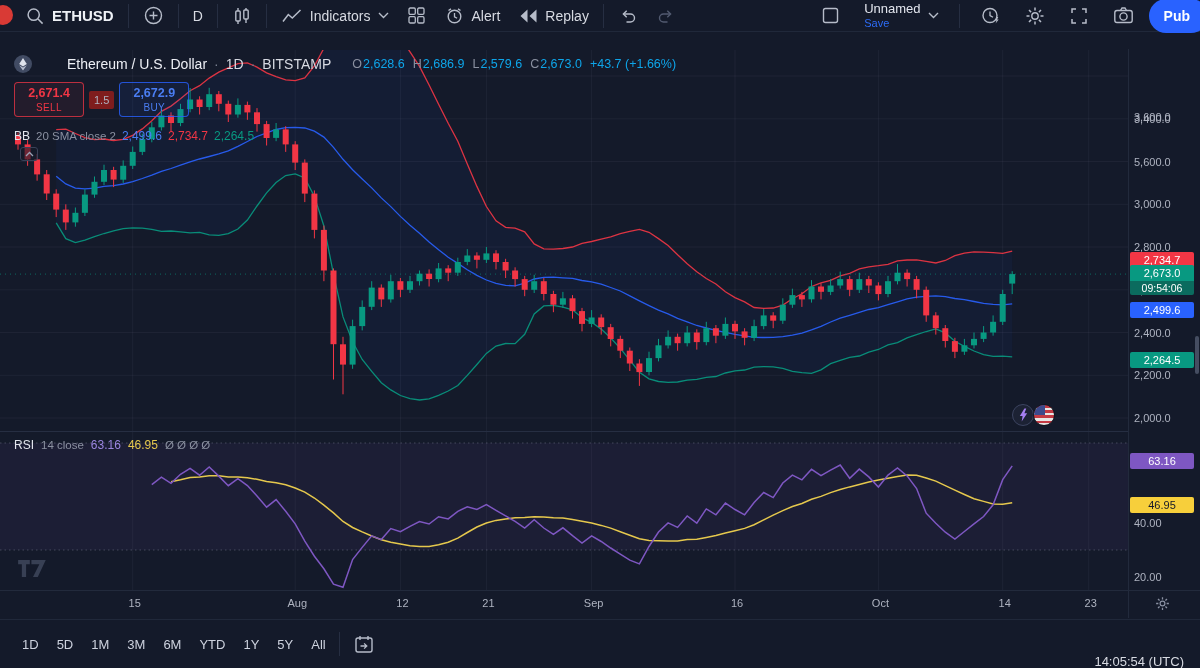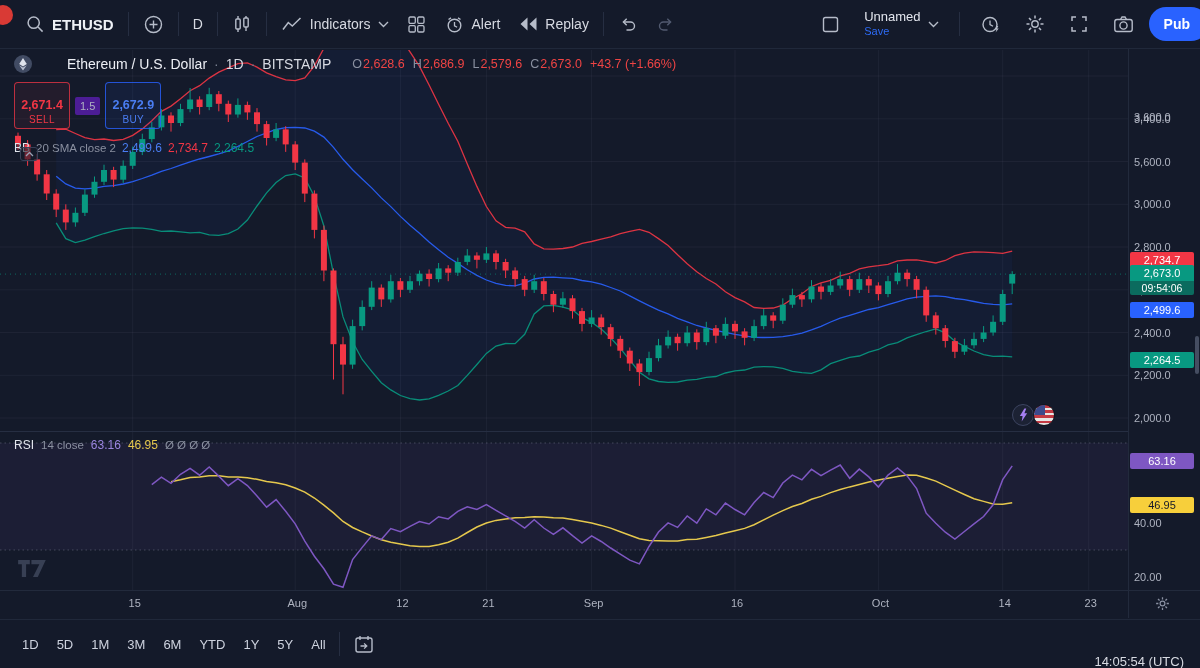--- a/index.html
+++ b/index.html
@@ -6,21 +6,21 @@
   html,body { width:1200px; height:668px; overflow:hidden; }
   body {
     background:#141a2a; color:#d7dae2;
     font-family:"Liberation Sans", sans-serif; font-size:13px;
     position:relative; -webkit-font-smoothing:antialiased;
   }
   .icon { display:inline-flex; color:#b6bcc9; line-height:0; }
   svg { display:block; }
 
   
-  #topbar { position:absolute; left:0; top:0; width:1200px; height:49px;
+  #topbar { position:absolute; left:0; top:0; width:1200px; height:32px;
     display:flex; align-items:center; padding:0 0 0 16px;
     background:#141a2a; border-bottom:1px solid #20283a; z-index:30; }
   .tbtn { display:flex; align-items:center; gap:7px; height:32px; padding:0 9px;
     border-radius:6px; font-size:14px; color:#d7dae2; cursor:pointer; white-space:nowrap; }
   .vsep { width:1px; height:24px; background:#262e42; margin:0 5px; flex:0 0 auto; }
   #symbol-name { font-weight:bold; font-size:15px; color:#eef1f6; }
   #topbar-right { margin-left:auto; display:flex; align-items:center; gap:6px; padding-right:8px; }
   .layoutname { display:flex; flex-direction:column; line-height:1.15; align-items:flex-start; }
   .layoutname .nm { font-size:13px; color:#e3e6ee; }
   .layoutname .sv { font-size:11px; color:#2d6bf5; }
@@ -48,29 +48,29 @@
     border-radius:2px; background:#454d61; z-index:5; }
 
   
   #legend { position:absolute; left:14px; top:55px; z-index:10; }
   .lrow { display:flex; align-items:center; }
   #legend-row1 { gap:7px; font-size:14px; }
   #legend-row1 .ttl { color:#edeff5;margin-left:28px; }
   .dotsep { color:#787f8f; }
   .ohlc { display:flex; gap:8px; margin-left:14px; font-size:12.5px; }
   .ohlc .k { color:#8a90a0; margin-right:1px; }
-  .ohlc .v { color:#ef4444; }
+  .ohlc .v { color:#0ea5e9; }
   #legend-row2 { margin-top:9px; gap:5px; }
-  .trdbox { width:56px; text-align:center; border-radius:4px; padding:15px 0 2px;
+  .trdbox { width:70px; text-align:center; border-radius:4px; padding:3px 0 2px;
     line-height:1.25; cursor:pointer; }
   .sellbox { border:1px solid rgba(242,54,69,.75); background:rgba(242,54,69,.07); color:#f23645; }
   .buybox  { border:1px solid rgba(41,98,255,.8);  background:rgba(41,98,255,.08); color:#4a7df2; }
   .trdbox .p { font-size:12.5px; font-weight:bold; }
   .trdbox .t { font-size:10px; letter-spacing:.4px; }
-  .spread { background:#4c1d95; color:#aeb3c0; font-size:11px; padding:3px 5px; border-radius:2px; }
+  .spread { background:#7f1d1d; color:#aeb3c0; font-size:11px; padding:3px 5px; border-radius:2px; }
   #legend-row3 { margin-top:12px; gap:6px; font-size:12px; }
   #legend-row3 .nm { color:#e3e6ee; }
   #legend-row3 .prm { color:#8a90a0; font-size:11.5px; }
   #legend-row3 .b1 { color:#4a7df2; } #legend-row3 .b2 { color:#f23645; } #legend-row3 .b3 { color:#089981; }
   #legend-collapse { position:absolute; left:6px; top:92px; width:18px; height:14px;
     border:1px solid #3a4158; border-radius:3px; display:flex; align-items:center;
     justify-content:center; cursor:pointer; background:rgba(20,26,42,.6); }
   #rsi-legend { position:absolute; left:14px; top:438px; z-index:10; display:flex;
     align-items:center; gap:7px; font-size:12px; }
   #rsi-legend .nm { color:#e3e6ee; }

